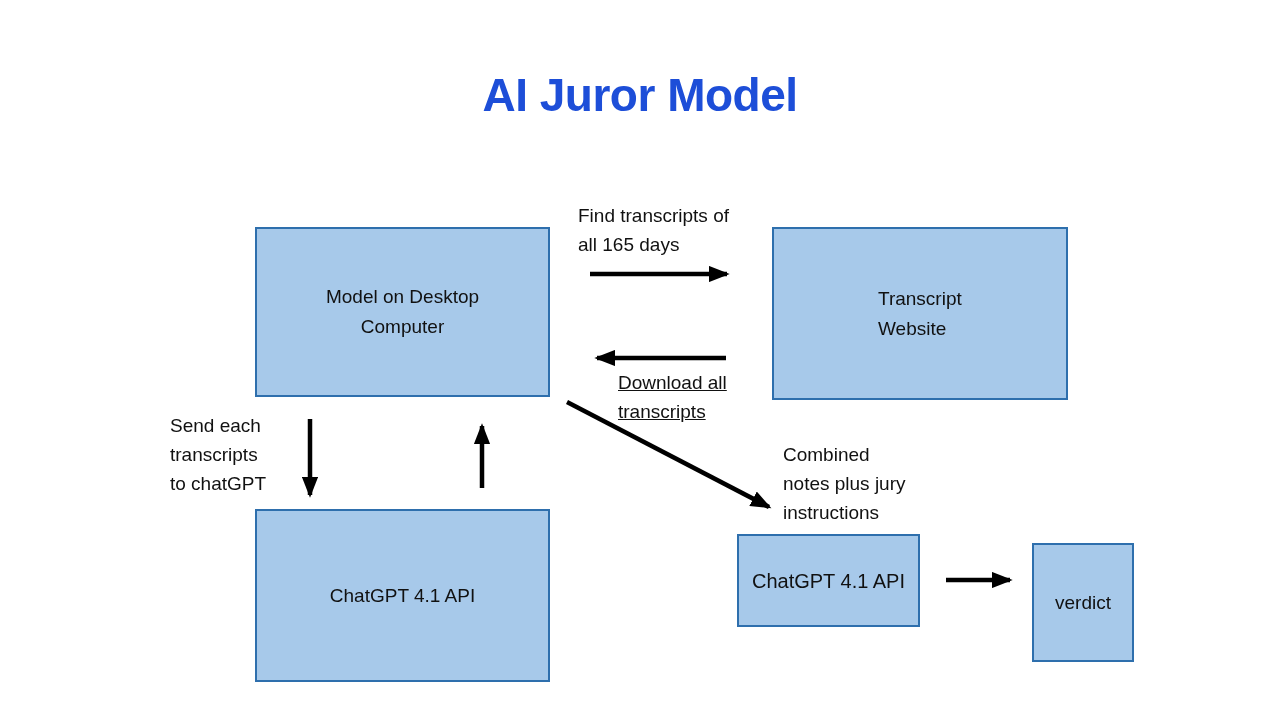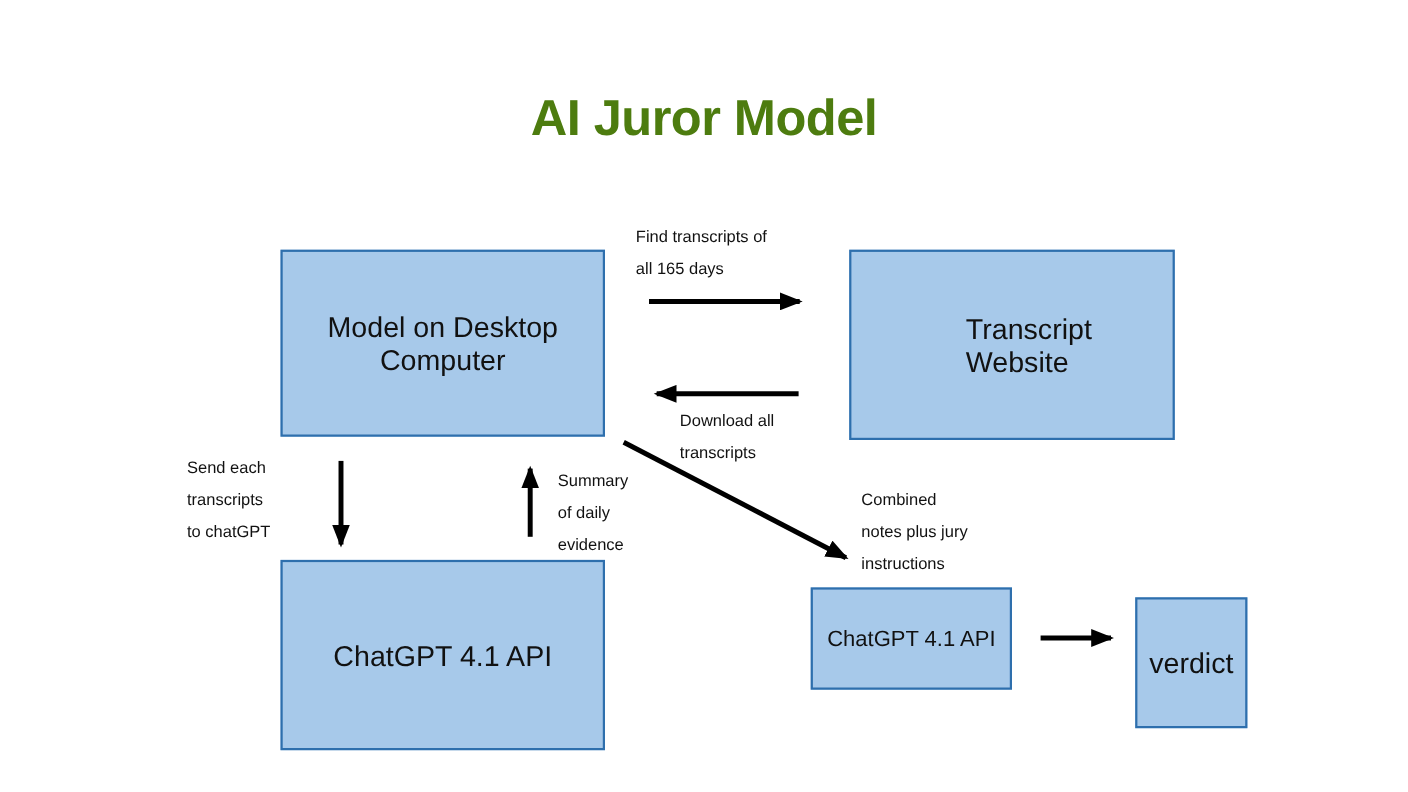--- a/index.html
+++ b/index.html
@@ -18,56 +18,56 @@
   .stage {
     position: relative;
     width: 1280px;
     height: 720px;
     background: var(--background);
     overflow: hidden;
   }
   .slide-title {
     position: absolute;
     left: 0;
-    top: 80px;
+    top: 68px;
     width: 1280px;
     text-align: center;
     font-size: 46px;
     font-weight: bold;
     letter-spacing: -0.5px;
-    color: #4d7c0f;
+    color: #1d4ed8;
   }
   .box {
     position: absolute;
     background: var(--box-fill);
     border: 2.5px solid var(--box-border);
     display: flex;
     align-items: center;
     justify-content: center;
-    font-size: 26px;
+    font-size: 19px;
     line-height: 30px;
     color: var(--text);
     text-align: center;
     white-space: pre-line;
   }
   .box--model      { left: 255px; top: 227px; width: 295px; height: 170px; }
   .box--website    { left: 772px; top: 227px; width: 296px; height: 173px;
                      justify-content: flex-start; padding-left: 104px; text-align: left; }
   .box--chatgpt-daily { left: 255px; top: 509px; width: 295px; height: 173px; }
   .box--chatgpt-final { left: 737px; top: 534px; width: 183px; height: 93px; font-size: 20px; }
   .box--verdict    { left: 1032px; top: 543px; width: 102px; height: 119px; }
   .arrow-label {
     position: absolute;
-    font-size: 15px;
+    font-size: 19px;
     line-height: 29px;
     color: var(--text);
     white-space: pre-line;
   }
   .lbl-find     { left: 578px; top: 201px; }
-  .lbl-download { left: 618px; top: 368px; }
+  .lbl-download { left: 618px; top: 368px; text-decoration: underline; }
   .lbl-send     { left: 170px; top: 411px; }
   .lbl-summary  { left: 507px; top: 423px; }
   .lbl-combined { left: 783px; top: 440px; }
   svg.arrows {
     position: absolute;
     left: 0; top: 0;
     width: 1280px;
     height: 720px;
     pointer-events: none;
   }
@@ -132,21 +132,18 @@
   <div class="arrow-label lbl-find">Find transcripts of
 all 165 days</div>
 
   <div class="arrow-label lbl-download">Download all
 transcripts</div>
 
   <div class="arrow-label lbl-send">Send each
 transcripts
 to chatGPT</div>
 
-  <div class="arrow-label lbl-summary">Summary
-of daily
-evidence</div>
 
   <div class="arrow-label lbl-combined">Combined
 notes plus jury
 instructions</div>
 
 </div>
 
 </body></html>

